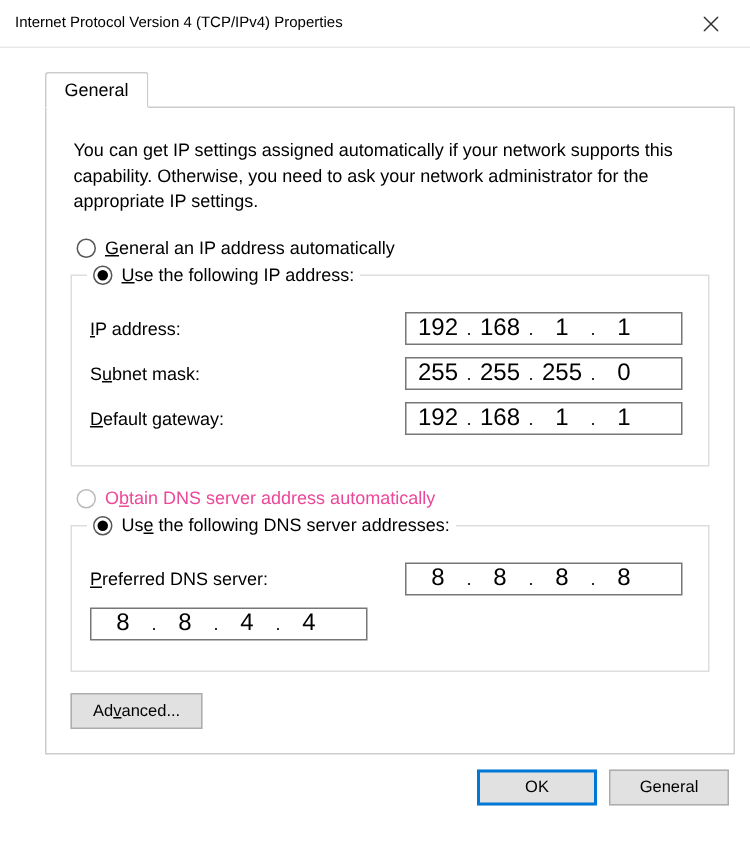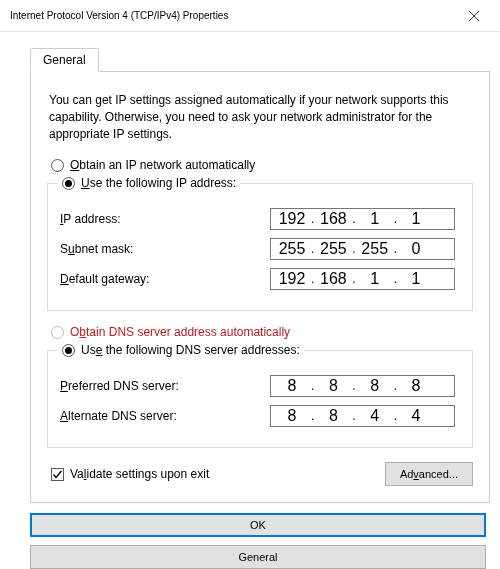--- a/index.html
+++ b/index.html
@@ -61,21 +61,21 @@
   .radio, .checkbox {
     width: 13px; height: 13px; border: 1px solid #555;
     display: inline-flex; align-items: center; justify-content: center;
     flex: 0 0 auto;
   }
   .radio { border-radius: 50%; }
   .radio.selected::after {
     content: ""; width: 7px; height: 7px; background: #000; border-radius: 50%;
   }
   .checkbox.checked svg { width: 11px; height: 11px; }
-  .disabled { color: #b91c1c; }
+  .disabled { color: #ec4899; }
   .disabled .radio { border-color: #bbb; }
 
   fieldset.group {
     border: 1px solid #ddd;
     margin: 2px 0 14px 0;
     padding: 10px 0 12px 12px;
   }
   fieldset.group > legend {
     padding: 0 4px;
     margin-left: -2px;
@@ -109,21 +109,21 @@
   .btn {
     min-width: 80px; height: 24px;
     border: 1px solid #adadad;
     background: #e1e1e1;
     display: inline-flex; align-items: center; justify-content: center;
     font-family: inherit; font-size: 11px;
     padding: 0 14px;
     cursor: default;
   }
   .btn.default { border: 2px solid #0078d7; background: #e1e1e1; }
-  .btn-row { display: flex; gap: 8px; justify-content: flex-end; margin-top: 10px; padding-right: 4px; flex-direction: column; }
+  .btn-row { display: flex; gap: 8px; justify-content: flex-end; margin-top: 10px; padding-right: 4px; }
 
   .underline-first::first-letter { text-decoration: underline; }
 </style>
 </head>
 <body>
 
 <div class="titlebar">
   <div class="titlebar-title">Internet Protocol Version 4 (TCP/IPv4) Properties</div>
   <div class="close-btn">
     <svg viewBox="0 0 10 10">
@@ -136,21 +136,21 @@
 <div class="dialog-body">
 
   <div class="tabs">
     <div class="tab">General</div>
     <div class="tab-panel">
 
       <div class="intro">You can get IP settings assigned automatically if your network supports this capability. Otherwise, you need to ask your network administrator for the appropriate IP settings.</div>
 
       <div class="radio-row">
         <span class="radio"></span>
-        <span class="underline-first">Obtain an IP network automatically</span>
+        <span class="underline-first">General an IP address automatically</span>
       </div>
 
       <fieldset class="group">
         <legend>
           <div class="radio-row">
             <span class="radio selected"></span>
             <span><span style="text-decoration:underline">U</span><span>se the following IP address:</span></span>
           </div>
         </legend>
 
@@ -214,42 +214,33 @@
               <span class="dot">.</span>
             <input value="8" style="">
               <span class="dot">.</span>
             <input value="8" style="">
               <span class="dot">.</span>
             <input value="8" style="">
           </div>
         </div>
 
         <div class="field-row">
-          <div class="field-label"><span style="text-decoration:underline">A</span>lternate DNS server:</div>
           <div class="ip-box">
             <input value="8" style="">
               <span class="dot">.</span>
             <input value="8" style="">
               <span class="dot">.</span>
             <input value="4" style="">
               <span class="dot">.</span>
             <input value="4" style="">
           </div>
         </div>
       </fieldset>
 
       <div class="bottom-row">
-        <div class="check-row">
-          <span class="checkbox checked">
-            <svg viewBox="0 0 11 11">
-                <polyline points="1.5,5.5 4,8.5 9.5,2" fill="none" stroke="#000" stroke-width="1.4"></polyline>
-              </svg>
-          </span>
-          <span>Va<span style="text-decoration:underline">l</span>idate settings upon exit</span>
-        </div>
         <button class="btn">Ad<span style="text-decoration:underline">v</span>anced...</button>
       </div>
 
     </div>
   </div>
 
   <div class="btn-row">
     <button class="btn default">OK</button>
     <button class="btn">General</button>
   </div>

